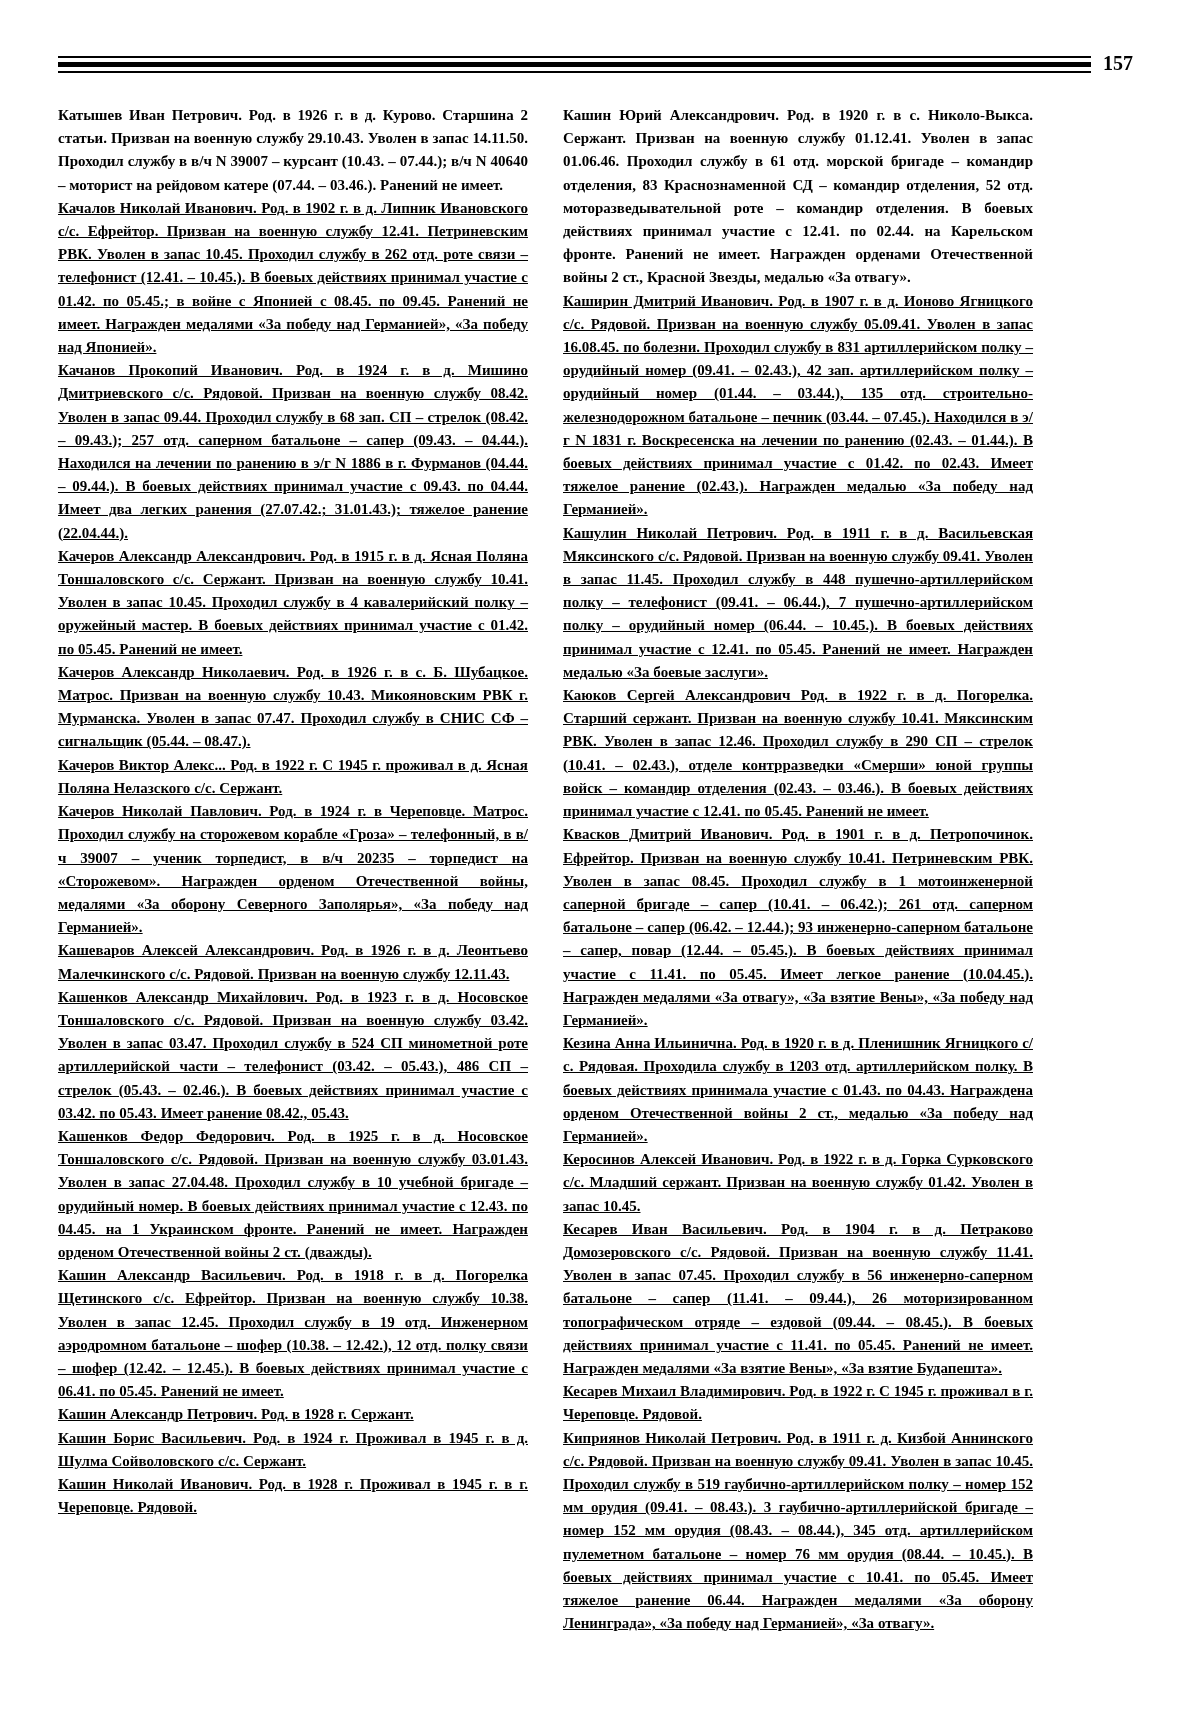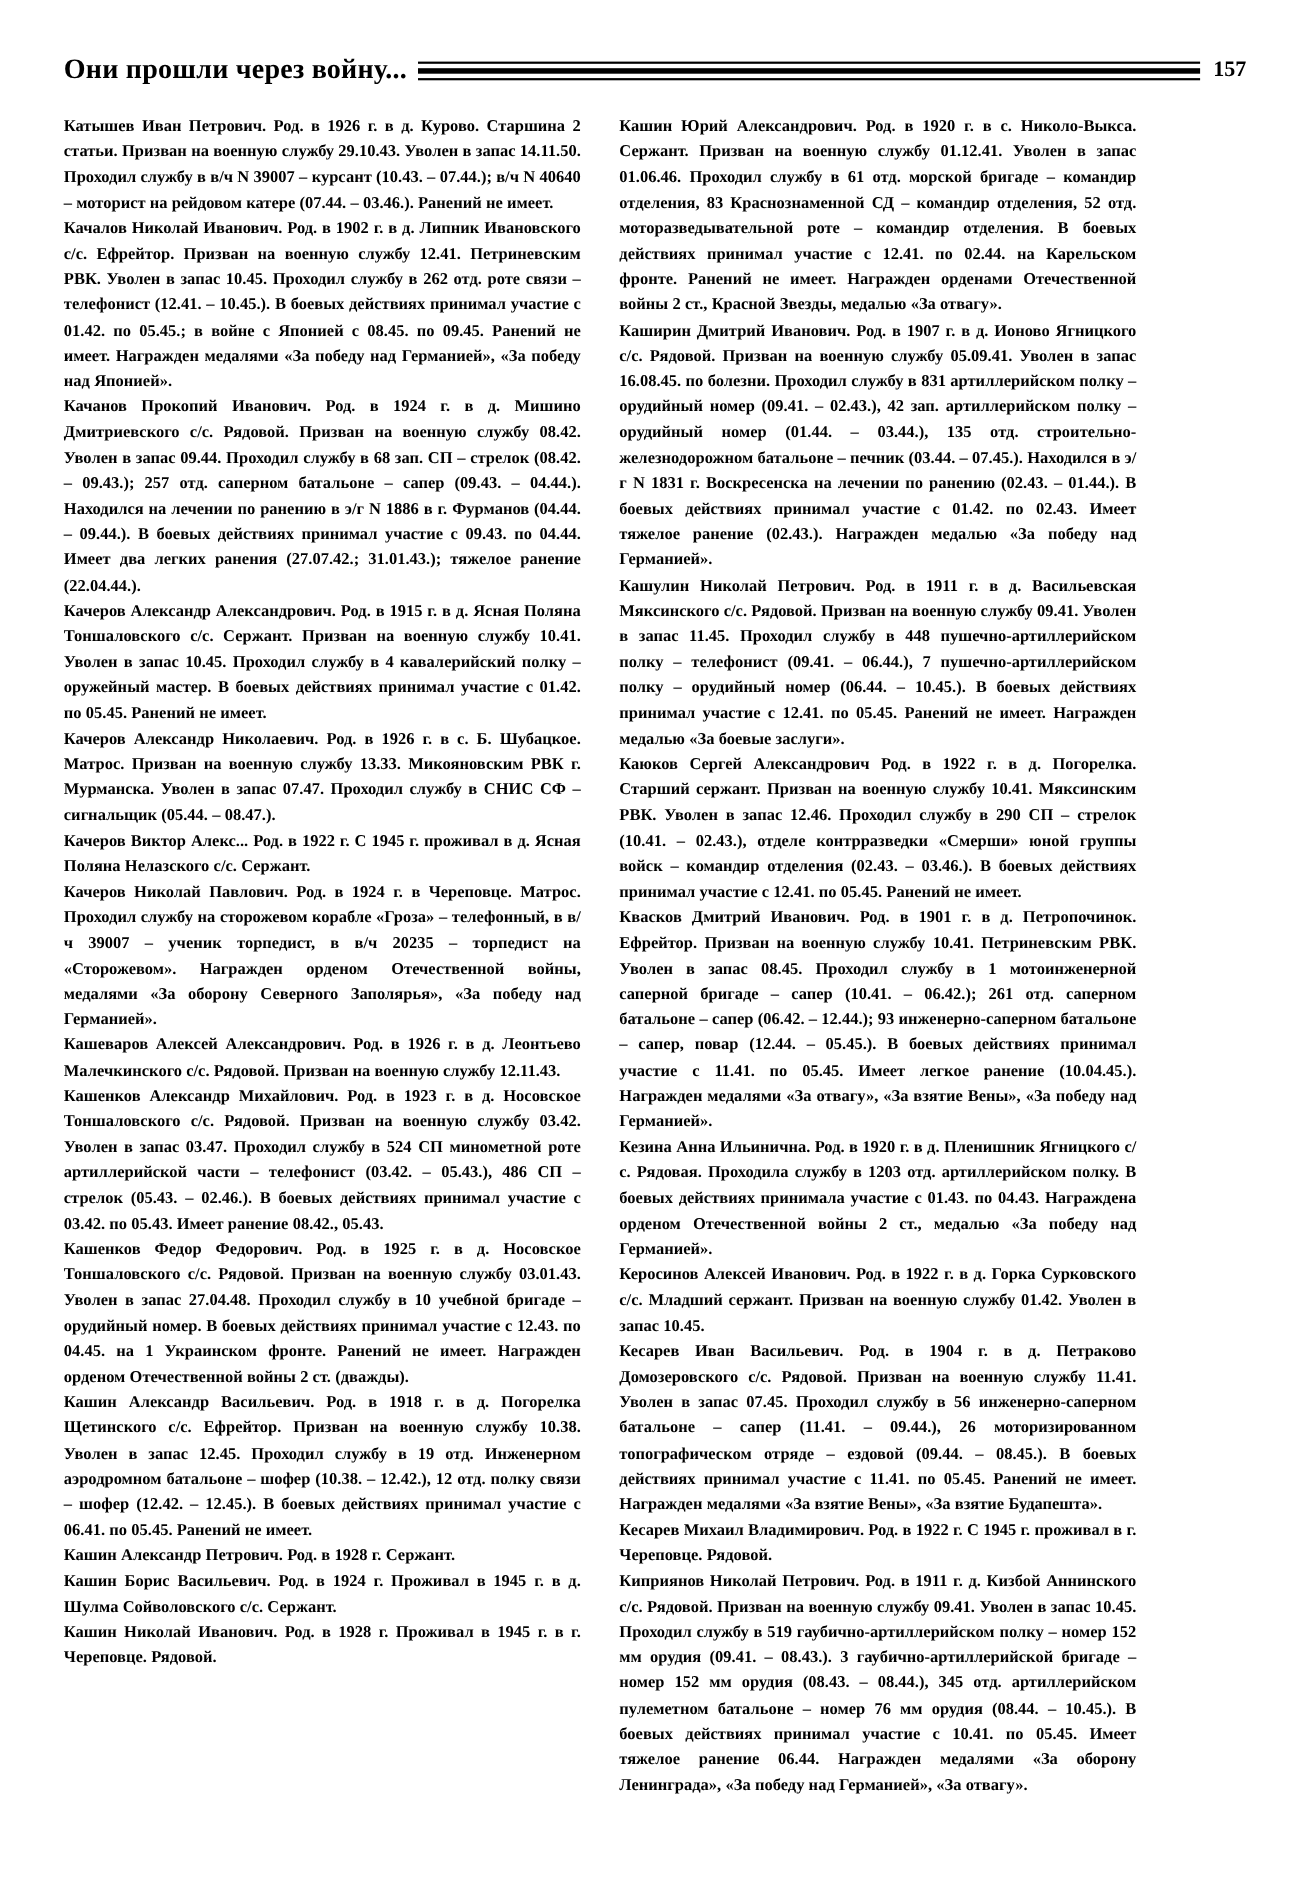--- a/index.html
+++ b/index.html
@@ -97,42 +97,41 @@
   .entry {
     font-weight: bold;
     font-size: 15px;
     line-height: 23.2px;
     text-align: justify;
     text-justify: inter-word;
     margin: 0;
     hyphens: manual;
     word-spacing: 0.1px;
   }
-  .entry + .entry { margin-top: 0; }
+  .entry + .entry { margin-top: 0; text-decoration: underline; }
 </style>
 </head>
 <body>
 
 <div class="page">
 
   <div class="page-header">
-    <div class="header-title">Они прошли через войну...</div>
     <div class="header-rule">
       <div class="header-rule-mid"></div>
     </div>
     <div class="header-page-number">157</div>
   </div>
 
   <div class="columns">
     <div class="col" id="col-left">
         <p class="entry">Катышев Иван Петрович. Род. в 1926 г. в д. Курово. Старшина 2 статьи. Призван на военную службу 29.10.43. Уволен в запас 14.11.50. Проходил службу в в/ч N 39007 – курсант (10.43. – 07.44.); в/ч N 40640 – моторист на рейдовом катере (07.44. – 03.46.). Ранений не имеет.</p>
         <p class="entry">Качалов Николай Иванович. Род. в 1902 г. в д. Липник Ивановского с/с. Ефрейтор. Призван на военную службу 12.41. Петриневским РВК. Уволен в запас 10.45. Проходил службу в 262 отд. роте связи – телефонист (12.41. – 10.45.). В боевых действиях принимал участие с 01.42. по 05.45.; в войне с Японией с 08.45. по 09.45. Ранений не имеет. Награжден медалями «За победу над Германией», «За победу над Японией».</p>
         <p class="entry">Качанов Прокопий Иванович. Род. в 1924 г. в д. Мишино Дмитриевского с/с. Рядовой. Призван на военную службу 08.42. Уволен в запас 09.44. Проходил службу в 68 зап. СП – стрелок (08.42. – 09.43.); 257 отд. саперном батальоне – сапер (09.43. – 04.44.). Находился на лечении по ранению в э/г N 1886 в г. Фурманов (04.44. – 09.44.). В боевых действиях принимал участие с 09.43. по 04.44. Имеет два легких ранения (27.07.42.; 31.01.43.); тяжелое ранение (22.04.44.).</p>
         <p class="entry">Качеров Александр Александрович. Род. в 1915 г. в д. Ясная Поляна Тоншаловского с/с. Сержант. Призван на военную службу 10.41. Уволен в запас 10.45. Проходил службу в 4 кавалерийский полку – оружейный мастер. В боевых действиях принимал участие с 01.42. по 05.45. Ранений не имеет.</p>
-        <p class="entry">Качеров Александр Николаевич. Род. в 1926 г. в с. Б. Шубацкое. Матрос. Призван на военную службу 13.33. Микояновским РВК г. Мурманска. Уволен в запас 07.47. Проходил службу в СНИС СФ – сигнальщик (05.44. – 08.47.).</p>
+        <p class="entry">Качеров Александр Николаевич. Род. в 1926 г. в с. Б. Шубацкое. Матрос. Призван на военную службу 10.43. Микояновским РВК г. Мурманска. Уволен в запас 07.47. Проходил службу в СНИС СФ – сигнальщик (05.44. – 08.47.).</p>
         <p class="entry">Качеров Виктор Алекс... Род. в 1922 г. С 1945 г. проживал в д. Ясная Поляна Нелазского с/с. Сержант.</p>
         <p class="entry">Качеров Николай Павлович. Род. в 1924 г. в Череповце. Матрос. Проходил службу на сторожевом корабле «Гроза» – телефонный, в в/ч 39007 – ученик торпедист, в в/ч 20235 – торпедист на «Сторожевом». Награжден орденом Отечественной войны, медалями «За оборону Северного Заполярья», «За победу над Германией».</p>
         <p class="entry">Кашеваров Алексей Александрович. Род. в 1926 г. в д. Леонтьево Малечкинского с/с. Рядовой. Призван на военную службу 12.11.43.</p>
         <p class="entry">Кашенков Александр Михайлович. Род. в 1923 г. в д. Носовское Тоншаловского с/с. Рядовой. Призван на военную службу 03.42. Уволен в запас 03.47. Проходил службу в 524 СП минометной роте артиллерийской части – телефонист (03.42. – 05.43.), 486 СП – стрелок (05.43. – 02.46.). В боевых действиях принимал участие с 03.42. по 05.43. Имеет ранение 08.42., 05.43.</p>
         <p class="entry">Кашенков Федор Федорович. Род. в 1925 г. в д. Носовское Тоншаловского с/с. Рядовой. Призван на военную службу 03.01.43. Уволен в запас 27.04.48. Проходил службу в 10 учебной бригаде – орудийный номер. В боевых действиях принимал участие с 12.43. по 04.45. на 1 Украинском фронте. Ранений не имеет. Награжден орденом Отечественной войны 2 ст. (дважды).</p>
         <p class="entry">Кашин Александр Васильевич. Род. в 1918 г. в д. Погорелка Щетинского с/с. Ефрейтор. Призван на военную службу 10.38. Уволен в запас 12.45. Проходил службу в 19 отд. Инженерном аэродромном батальоне – шофер (10.38. – 12.42.), 12 отд. полку связи – шофер (12.42. – 12.45.). В боевых действиях принимал участие с 06.41. по 05.45. Ранений не имеет.</p>
         <p class="entry">Кашин Александр Петрович. Род. в 1928 г. Сержант.</p>
         <p class="entry">Кашин Борис Васильевич. Род. в 1924 г. Проживал в 1945 г. в д. Шулма Сойволовского с/с. Сержант.</p>
         <p class="entry">Кашин Николай Иванович. Род. в 1928 г. Проживал в 1945 г. в г. Череповце. Рядовой.</p>
       </div>

